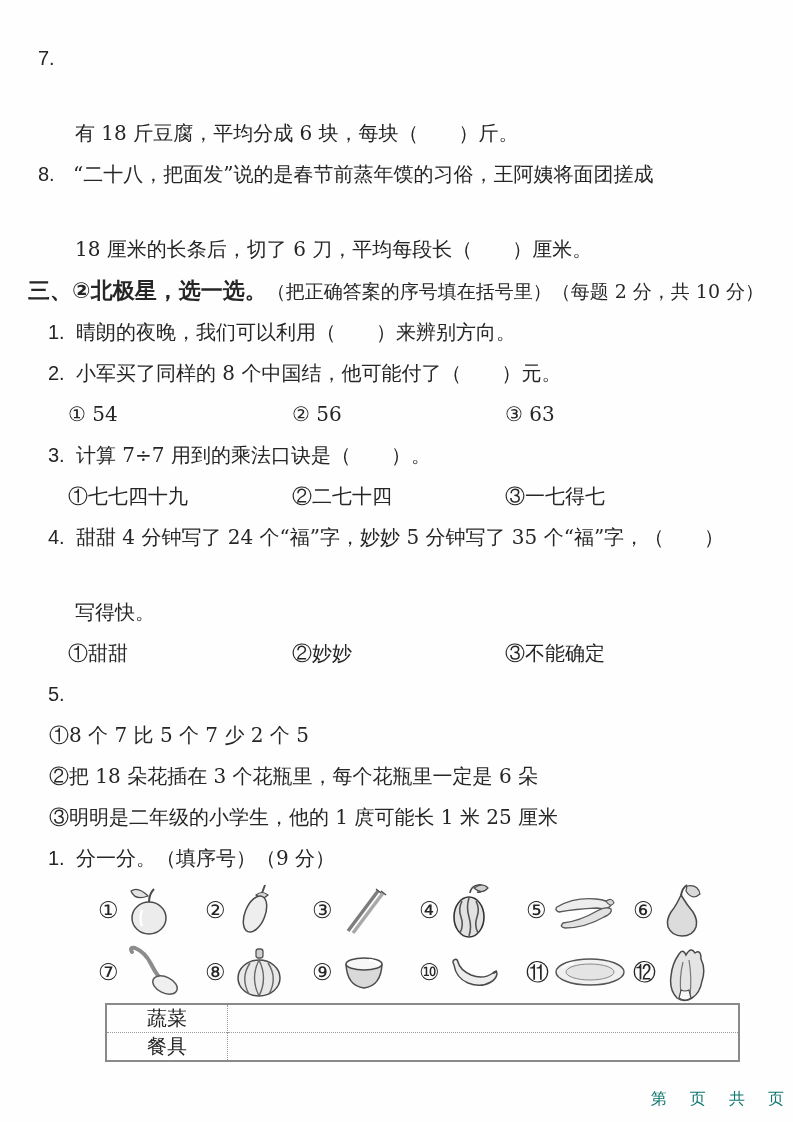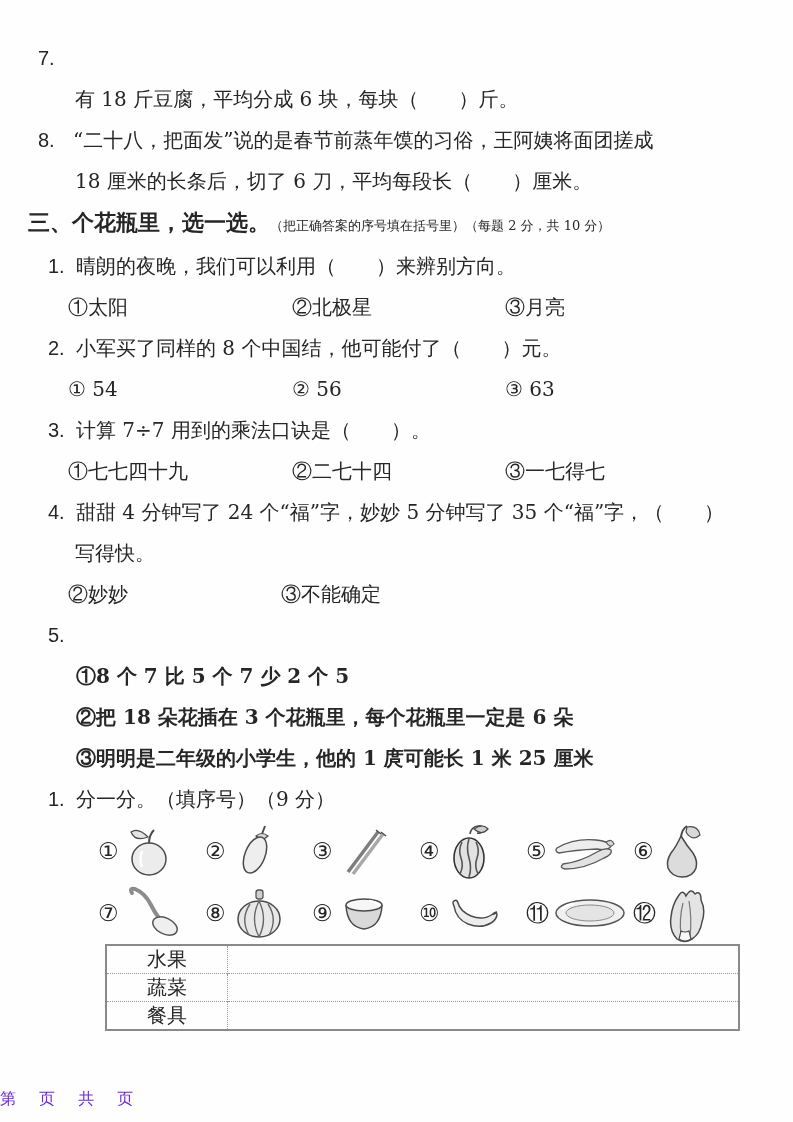--- a/index.html
+++ b/index.html
@@ -5,70 +5,65 @@
   html,body { margin:0; padding:0; background:#ffffff; }
   .page {
     width:793px; height:1122px; position:relative; box-sizing:border-box;
     background:#fefefe; color:#262626;
     font-family:"DejaVu Serif","Liberation Serif",serif;
     padding:38px 18px 0 28px; overflow:hidden;
   }
   .line { line-height:41px; font-size:20px; white-space:nowrap; }
   .qline  { display:flex; margin-left:10px; }
   .qnum   { flex:0 0 35px; font-family:"Liberation Sans","DejaVu Sans",sans-serif; font-size:20px; }
-  .cont   { margin-left:47px; }
+  .cont   { margin-left:47px;margin-top:34px; }
   .sec-header { white-space:nowrap; }
   .htitle { font-weight:bold; font-size:22px; font-family:"DejaVu Sans","Liberation Sans",sans-serif; }
-  .hnote  { font-size:13px; }
+  .hnote  { font-size:19px; }
   .q3line { display:flex; margin-left:20px; }
   .qnum3  { flex:0 0 28px; font-family:"Liberation Sans","DejaVu Sans",sans-serif; font-size:20px; }
   .opts   { display:flex; margin-left:40px; }
   .opts .o1 { width:224px; } .opts .o2 { width:213px; }
-  .stmt   { margin-left:48px;font-weight:bold; }
+  .stmt   { margin-left:21px; }
   .pic-row { display:flex; height:62px; margin-left:70px; align-items:center; }
   .pic-item { width:107px; display:flex; align-items:center; gap:3px; }
   .inum   { font-size:23px; line-height:1; }
   .icon svg { display:block; }
   .sort-table { border-collapse:collapse; margin-left:77px; width:635px;
     border:2px solid #8a8a8a; table-layout:fixed; }
   .sort-table td { height:26px; font-size:20px; padding:0 4px; }
   .sort-table .lab { width:112px; text-align:center; border-right:1px dotted #9a9a9a; }
   .sort-table tr + tr td { border-top:1px dotted #9a9a9a; }
-  .footer { position:absolute; bottom:12px; left:0; width:100%; text-align:left;
-    font-size:16px; letter-spacing:9px; color:#6d28d9;
+  .footer { position:absolute; bottom:12px; left:0; width:100%; text-align:right;
+    font-size:16px; letter-spacing:9px; color:#0f766e;
     font-family:"DejaVu Sans","Liberation Sans",sans-serif; }
 </style>
 </head>
 <body>
 
 <div class="page">
 
   <div class="line qline">
     <span class="qnum">7.</span>
   </div>
   <div class="line cont">有 18 斤豆腐，平均分成 6 块，每块（　　）斤。</div>
 
   <div class="line qline">
     <span class="qnum">8.</span>
     <span>“二十八，把面发”说的是春节前蒸年馍的习俗，王阿姨将面团搓成</span>
   </div>
   <div class="line cont">18 厘米的长条后，切了 6 刀，平均每段长（　　）厘米。</div>
 
   <div class="line sec-header">
-    <span class="htitle">三、个花瓶里，选一选。</span><span class="hnote">（把正确答案的序号填在括号里）（每题 2 分，共 10 分）</span>
+    <span class="htitle">三、②北极星，选一选。</span><span class="hnote">（把正确答案的序号填在括号里）（每题 2 分，共 10 分）</span>
   </div>
 
   <div class="line q3line">
     <span class="qnum3">1.</span>
     <span>晴朗的夜晚，我们可以利用（　　）来辨别方向。</span>
-  </div>
-  <div class="line opts">
-    <span class="o1">①太阳</span>
-    <span class="o2">②北极星</span>
-    <span class="o3">③月亮</span>
   </div>
 
   <div class="line q3line">
     <span class="qnum3">2.</span>
     <span>小军买了同样的 8 个中国结，他可能付了（　　）元。</span>
   </div>
   <div class="line opts">
     <span class="o1">① 54</span>
     <span class="o2">② 56</span>
     <span class="o3">③ 63</span>
@@ -83,20 +78,21 @@
     <span class="o2">②二七十四</span>
     <span class="o3">③一七得七</span>
   </div>
 
   <div class="line q3line">
     <span class="qnum3">4.</span>
     <span>甜甜 4 分钟写了 24 个“福”字，妙妙 5 分钟写了 35 个“福”字，（　　）</span>
   </div>
   <div class="line cont">写得快。</div>
   <div class="line opts">
+    <span class="o1">①甜甜</span>
     <span class="o2">②妙妙</span>
     <span class="o3">③不能确定</span>
   </div>
 
   <div class="line q3line">
     <span class="qnum3">5.</span>
   </div>
   <div class="line stmt">①8 个 7 比 5 个 7 少 2 个 5</div>
   <div class="line stmt">②把 18 朵花插在 3 个花瓶里，每个花瓶里一定是 6 朵</div>
   <div class="line stmt">③明明是二年级的小学生，他的 1 庹可能长 1 米 25 厘米</div>
@@ -234,24 +230,20 @@
           <path d="M22 52 Q20 36 24 20" fill="none" stroke="#777777" stroke-width="1.2"></path>
           <path d="M31 53 Q33 36 30 18" fill="none" stroke="#777777" stroke-width="1.2"></path>
           <path d="M20 56 Q26 60 32 56 L30 48 Q26 50 22 48 Z" fill="#f8f8f8" stroke="#4a4a4a" stroke-width="1.2"></path>
         </svg>
       </span>
     </div>
   </div>
 
   <table class="sort-table">
     <tbody>
-        <tr>
-      <td class="lab">水果</td>
-      <td class="blank"></td>
-    </tr>
     <tr>
       <td class="lab">蔬菜</td>
       <td class="blank"></td>
     </tr>
     <tr>
       <td class="lab">餐具</td>
       <td class="blank"></td>
     </tr>
   </tbody>
     </table>

